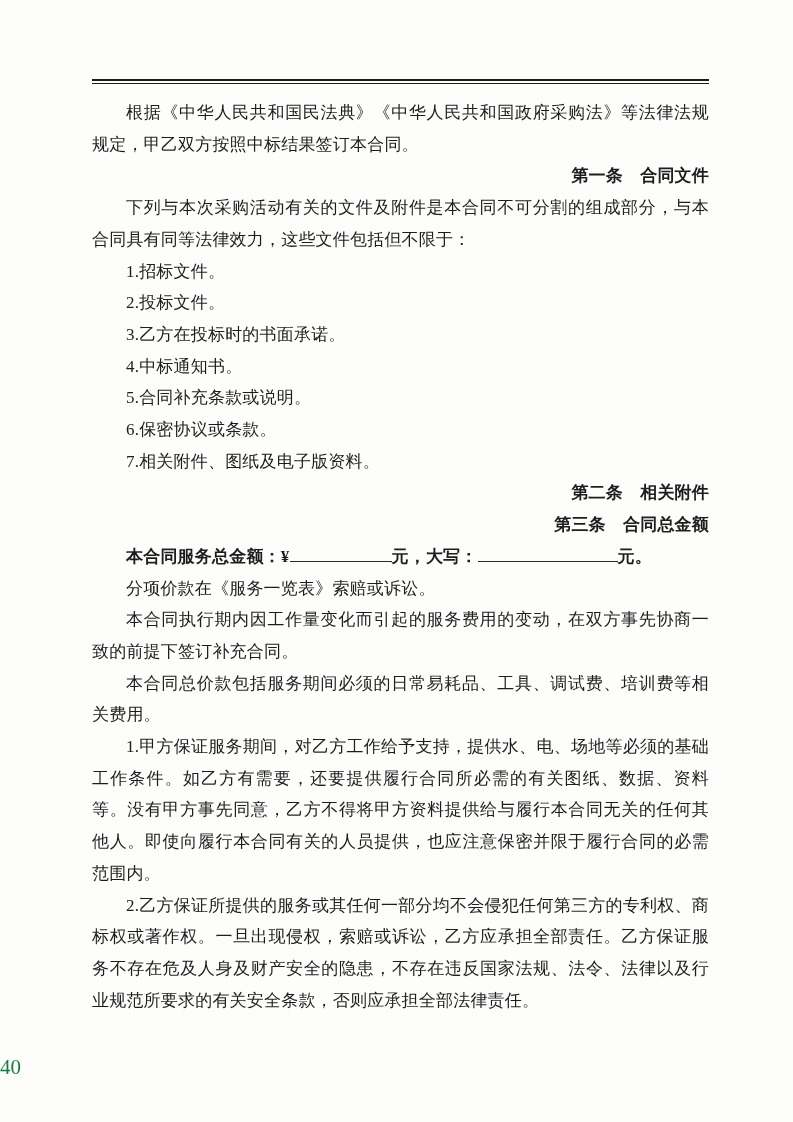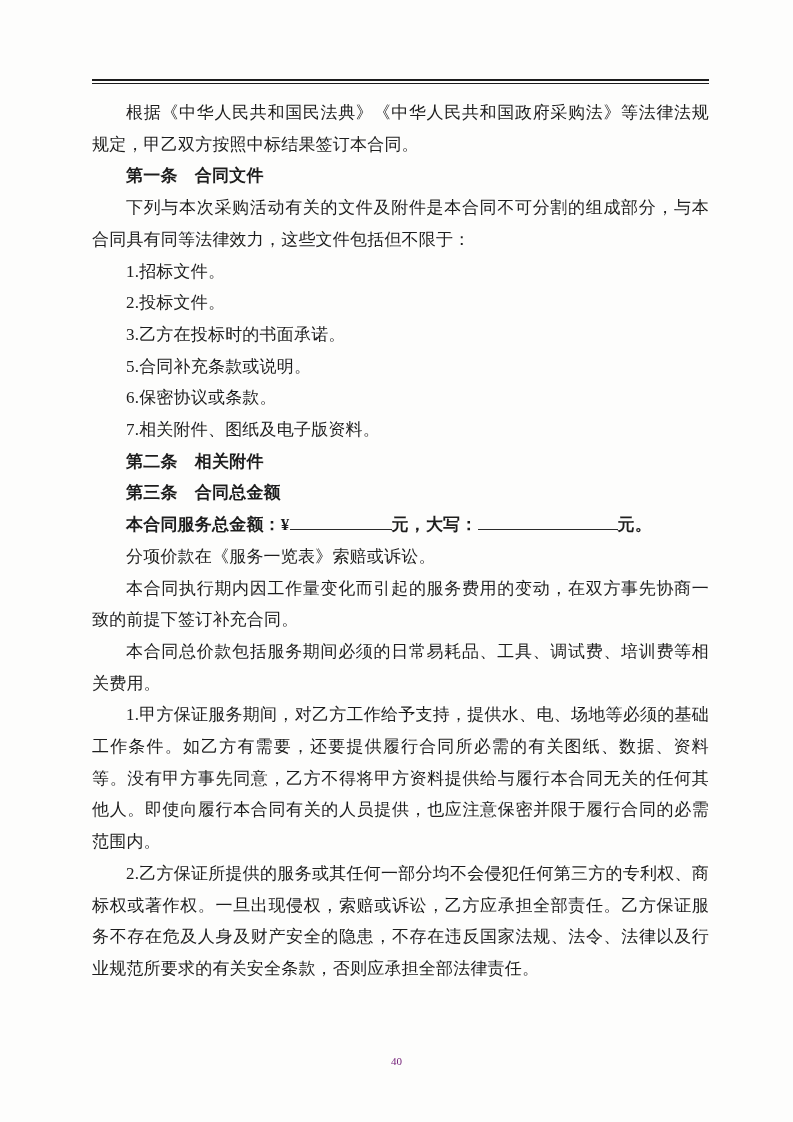--- a/index.html
+++ b/index.html
@@ -35,60 +35,61 @@
   .para, .heading, .list-item {
     margin: 0;
     font-size: 17px;
     line-height: 31.7px;
     text-align: justify;
     text-indent: 2em;
     letter-spacing: 0.2px;
   }
   .heading {
     font-weight: bold;
-    text-align: left;
+    text-align: right;
   }
   .amount-line {
     text-align: left;
     font-weight: bold;
   }
   .blank {
     display: inline-block;
     border-bottom: 1.5px solid #2a2a2a;
     height: 17px;
     vertical-align: baseline;
   }
   .blank-numeric { width: 102px; }
   .blank-words { width: 140px; }
   .page-number {
     position: absolute;
     top: 1055px;
     left: 0;
     width: 100%;
-    text-align: center;
-    font-size: 11px;
-    color: #701a75;
+    text-align: left;
+    font-size: 21px;
+    color: #15803d;
   }
 </style>
 </head>
 <body>
 
 <div class="page">
 
   <div class="header-rule"></div>
 
   <div class="content">
 
     <p class="para">根据《中华人民共和国民法典》《中华人民共和国政府采购法》等法律法规规定，甲乙双方按照中标结果签订本合同。</p>
 
     <p class="heading">第一条　合同文件</p>
     <p class="para">下列与本次采购活动有关的文件及附件是本合同不可分割的组成部分，与本合同具有同等法律效力，这些文件包括但不限于：</p>
     <p class="list-item">1.招标文件。</p>
     <p class="list-item">2.投标文件。</p>
     <p class="list-item">3.乙方在投标时的书面承诺。</p>
+    <p class="list-item">4.中标通知书。</p>
     <p class="list-item">5.合同补充条款或说明。</p>
     <p class="list-item">6.保密协议或条款。</p>
     <p class="list-item">7.相关附件、图纸及电子版资料。</p>
 
     <p class="heading">第二条　相关附件</p>
 
     <p class="heading">第三条　合同总金额</p>
     <p class="para amount-line"><span>本合同服务总金额：¥</span><span class="blank blank-numeric"></span><span>元，大写：</span><span class="blank blank-words"></span><span>元。</span></p>
     <p class="para">分项价款在《服务一览表》索赔或诉讼。</p>
     <p class="para">本合同执行期内因工作量变化而引起的服务费用的变动，在双方事先协商一致的前提下签订补充合同。</p>

